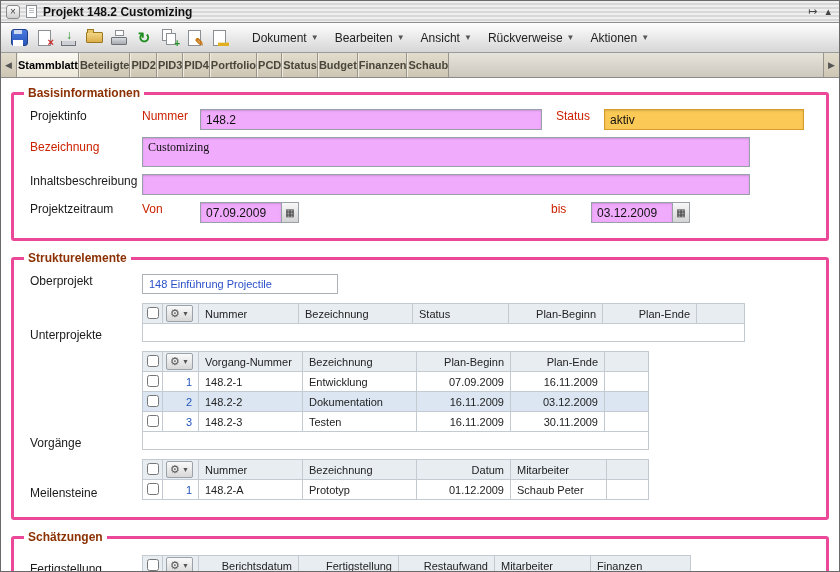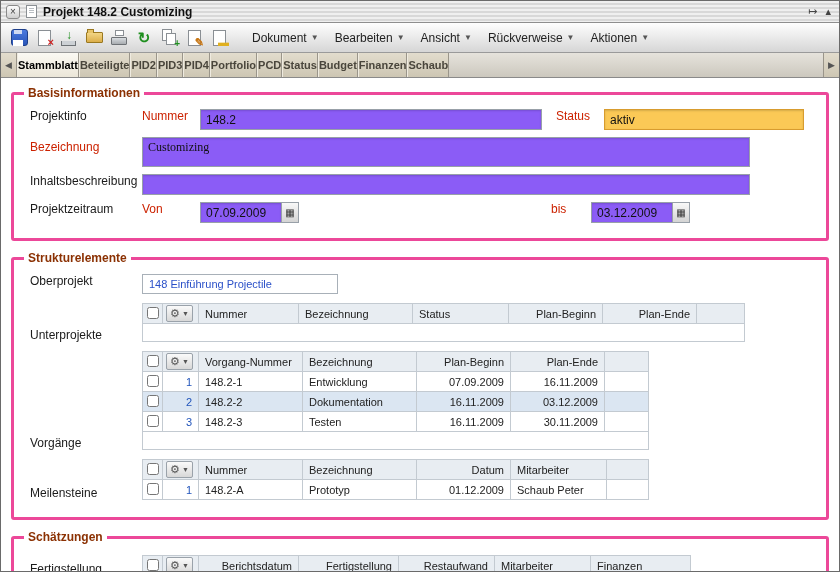--- a/index.html
+++ b/index.html
@@ -56,21 +56,21 @@
   fieldset { border:3px solid #ec4899; border-radius:3px; padding:2px 8px 8px 8px; margin-bottom:10px; }
   legend { font-size:12px; font-weight:bold; color:#8b3103; padding:0 4px; margin-left:2px; }
 
   .frow { display:flex; align-items:flex-start; margin:7px 0 7px 8px; }
   .srow { display:flex; align-items:flex-end; margin:9px 0 9px 8px; }
   .lab { width:112px; flex:0 0 112px; font-size:12px; color:#1a1a1a; }
   .lab.req, .lab2 { color:#cc2200; }
   .lab2 { width:58px; flex:0 0 58px; font-size:12px; }
   .srow .lab { padding-top:4px; }
 
-  .inp { height:21px; border:1px solid #98a0a8; background:#8b5cf6; padding:1px 5px; font-family:"Liberation Sans",sans-serif;
+  .inp { height:21px; border:1px solid #98a0a8; background:#f0abfc; padding:1px 5px; font-family:"Liberation Sans",sans-serif;
     font-size:12px; color:#111; box-shadow:inset 0 1px 2px rgba(0,0,0,.15); }
   .status-inp { background:#fbc956; border:1px solid #d89c2e; }
   textarea.inp { height:30px; resize:none; line-height:14px; padding-top:2px; }
   .dategrp { display:flex; align-items:stretch; }
   .calbtn { width:17px; border:1px solid #98a0a8; border-left:none; background:linear-gradient(#f8f8f8,#d4d4d4);
     display:flex; align-items:center; justify-content:center; font-size:10px; color:#333; cursor:default; }
   .linkbox { border:1px solid #a8b0b8; background:#fff; padding:3px 6px; width:196px; font-size:11px; }
   .linkbox a { color:#2a50c8; text-decoration:none; cursor:pointer; }
 
   

